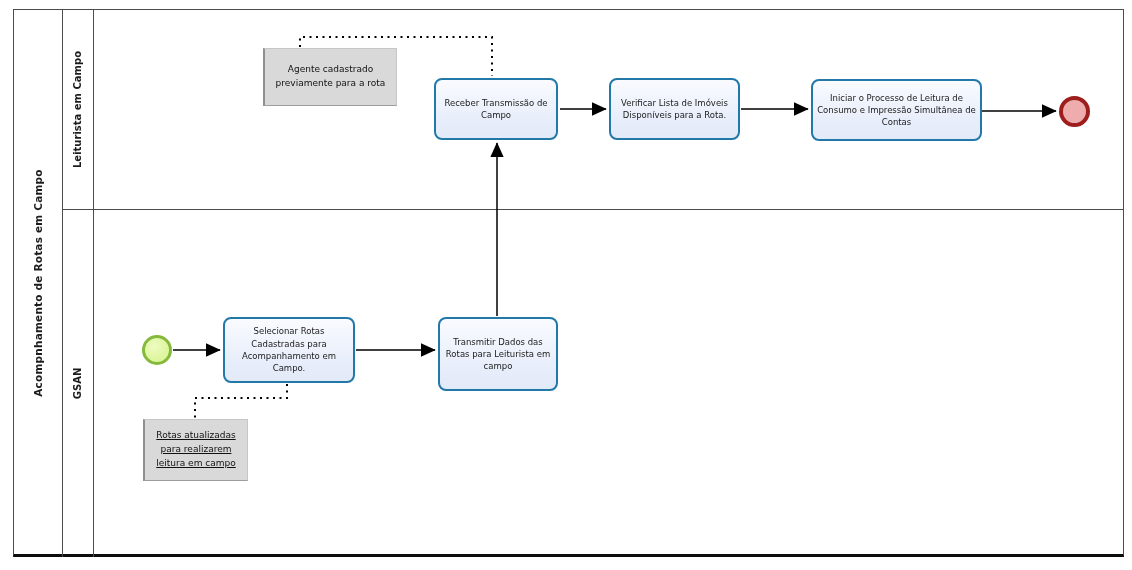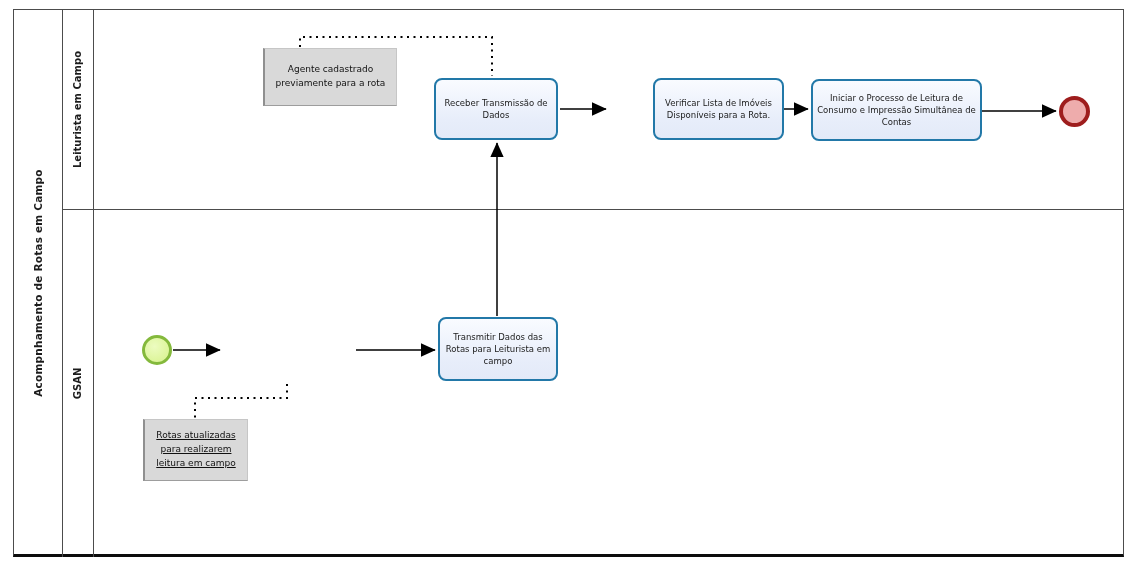--- a/index.html
+++ b/index.html
@@ -75,37 +75,40 @@
 
     <polyline points="300,47 300,37 492,37 492,76" fill="none" stroke="#000" stroke-width="2" stroke-dasharray="2 4.5"></polyline>
     <polyline points="287,384 287,398 195,398 195,418" fill="none" stroke="#000" stroke-width="2" stroke-dasharray="2 4.5"></polyline>
   </svg>
 
   <div class="annotation" style="left:234px;top:48px;width:134px;height:58px;margin-left:29px;">
     <span>Agente cadastrado previamente para a rota</span>
   </div>
 
   <div class="task" style="left:434px;top:78px;width:124px;height:62px;">
-    <span>Receber Transmissão de Dados</span>
+    <span>Receber Transmissão de Campo</span>
   </div>
 
-  <div class="task" style="left:609px;top:78px;width:131px;height:62px;margin-left:44px;">
+  <div class="task" style="left:609px;top:78px;width:131px;height:62px;">
     <span>Verificar Lista de Imóveis Disponíveis para a Rota.</span>
   </div>
 
   <div class="task" style="left:811px;top:79px;width:171px;height:62px;">
     <span>Iniciar o Processo de Leitura de Consumo e Impressão Simultânea de Contas</span>
   </div>
 
   <div class="bpmn-event end-event"></div>
 
   <div class="bpmn-event start-event"></div>
 
+  <div class="task" style="left:223px;top:317px;width:132px;height:66px;">
+    <span>Selecionar Rotas Cadastradas para Acompanhamento em Campo.</span>
+  </div>
 
-  <div class="task" style="left:438px;top:317px;width:120px;height:64px;">
+  <div class="task" style="left:438px;top:317px;width:120px;height:74px;">
     <span>Transmitir Dados das Rotas para Leiturista em campo</span>
   </div>
 
   <div class="annotation" style="left:143px;top:419px;width:105px;height:62px;text-decoration:underline;">
     <span>Rotas atualizadas para realizarem leitura em campo</span>
   </div>
 
 </div>
 
 </body></html>

